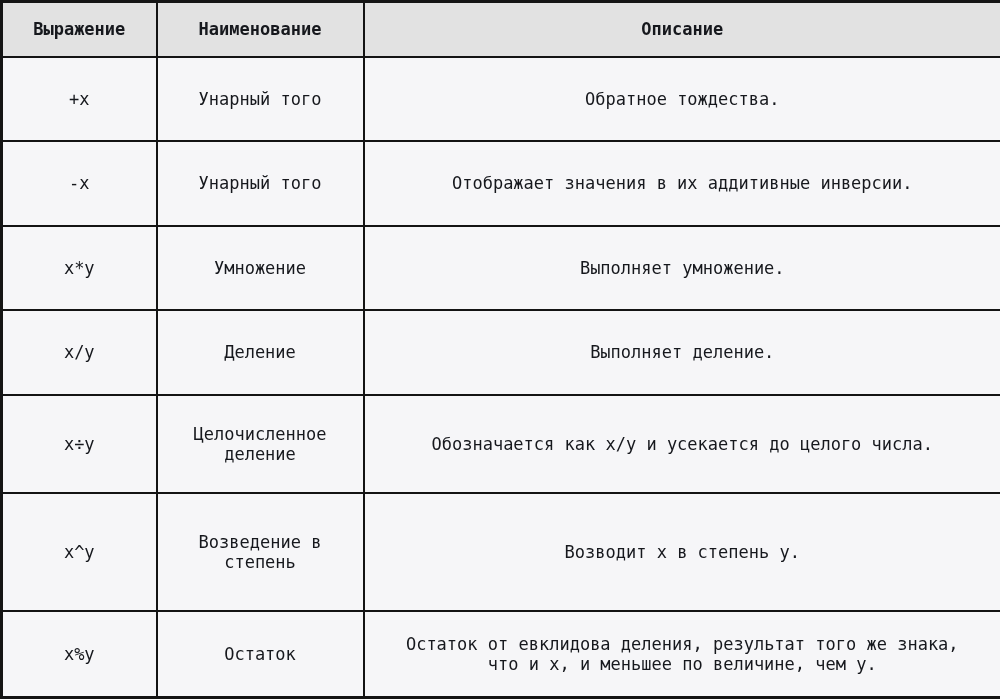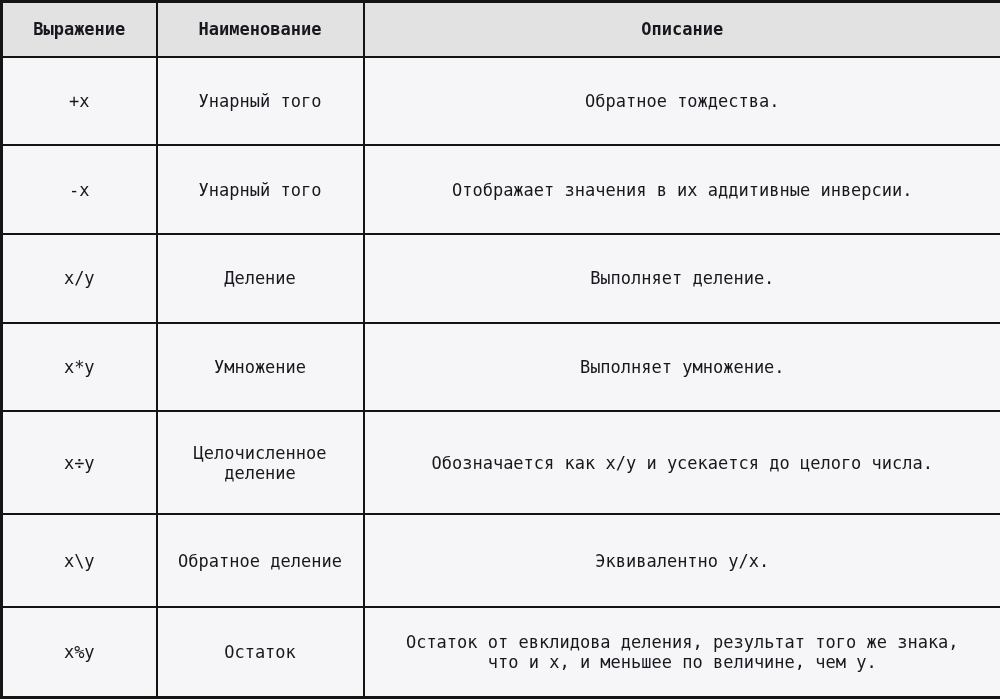--- a/index.html
+++ b/index.html
@@ -67,39 +67,40 @@
       <td>+x</td>
       <td>Унарный того</td>
       <td>Обратное тождества.</td>
     </tr>
     <tr class="h57">
       <td>-x</td>
       <td>Унарный того</td>
       <td>Отображает значения в их аддитивные инверсии.</td>
     </tr>
     <tr class="h57">
+      <td>x*y</td>
+      <td>Умножение</td>
+      <td>Выполняет умножение.</td>
+    </tr>
+    <tr class="h57">
       <td>x/y</td>
       <td>Деление</td>
       <td>Выполняет деление.</td>
-    </tr>
-    <tr class="h57">
-      <td>x*y</td>
-      <td>Умножение</td>
-      <td>Выполняет умножение.</td>
     </tr>
     <tr class="h78">
       <td>x÷y</td>
       <td>Целочисленное
 деление</td>
       <td>Обозначается как x/y и усекается до целого числа.</td>
     </tr>
-    <tr class="h60">
-      <td>x\y</td>
-      <td>Обратное деление</td>
-      <td>Эквивалентно y/x.</td>
+    <tr class="h80">
+      <td>x^y</td>
+      <td>Возведение в
+степень</td>
+      <td>Возводит x в степень y.</td>
     </tr>
     <tr class="h79">
       <td>x%y</td>
       <td>Остаток</td>
       <td>Остаток от евклидова деления, результат того же знака,
 что и x, и меньшее по величине, чем y.</td>
     </tr>
   </tbody>
 </table>
 

